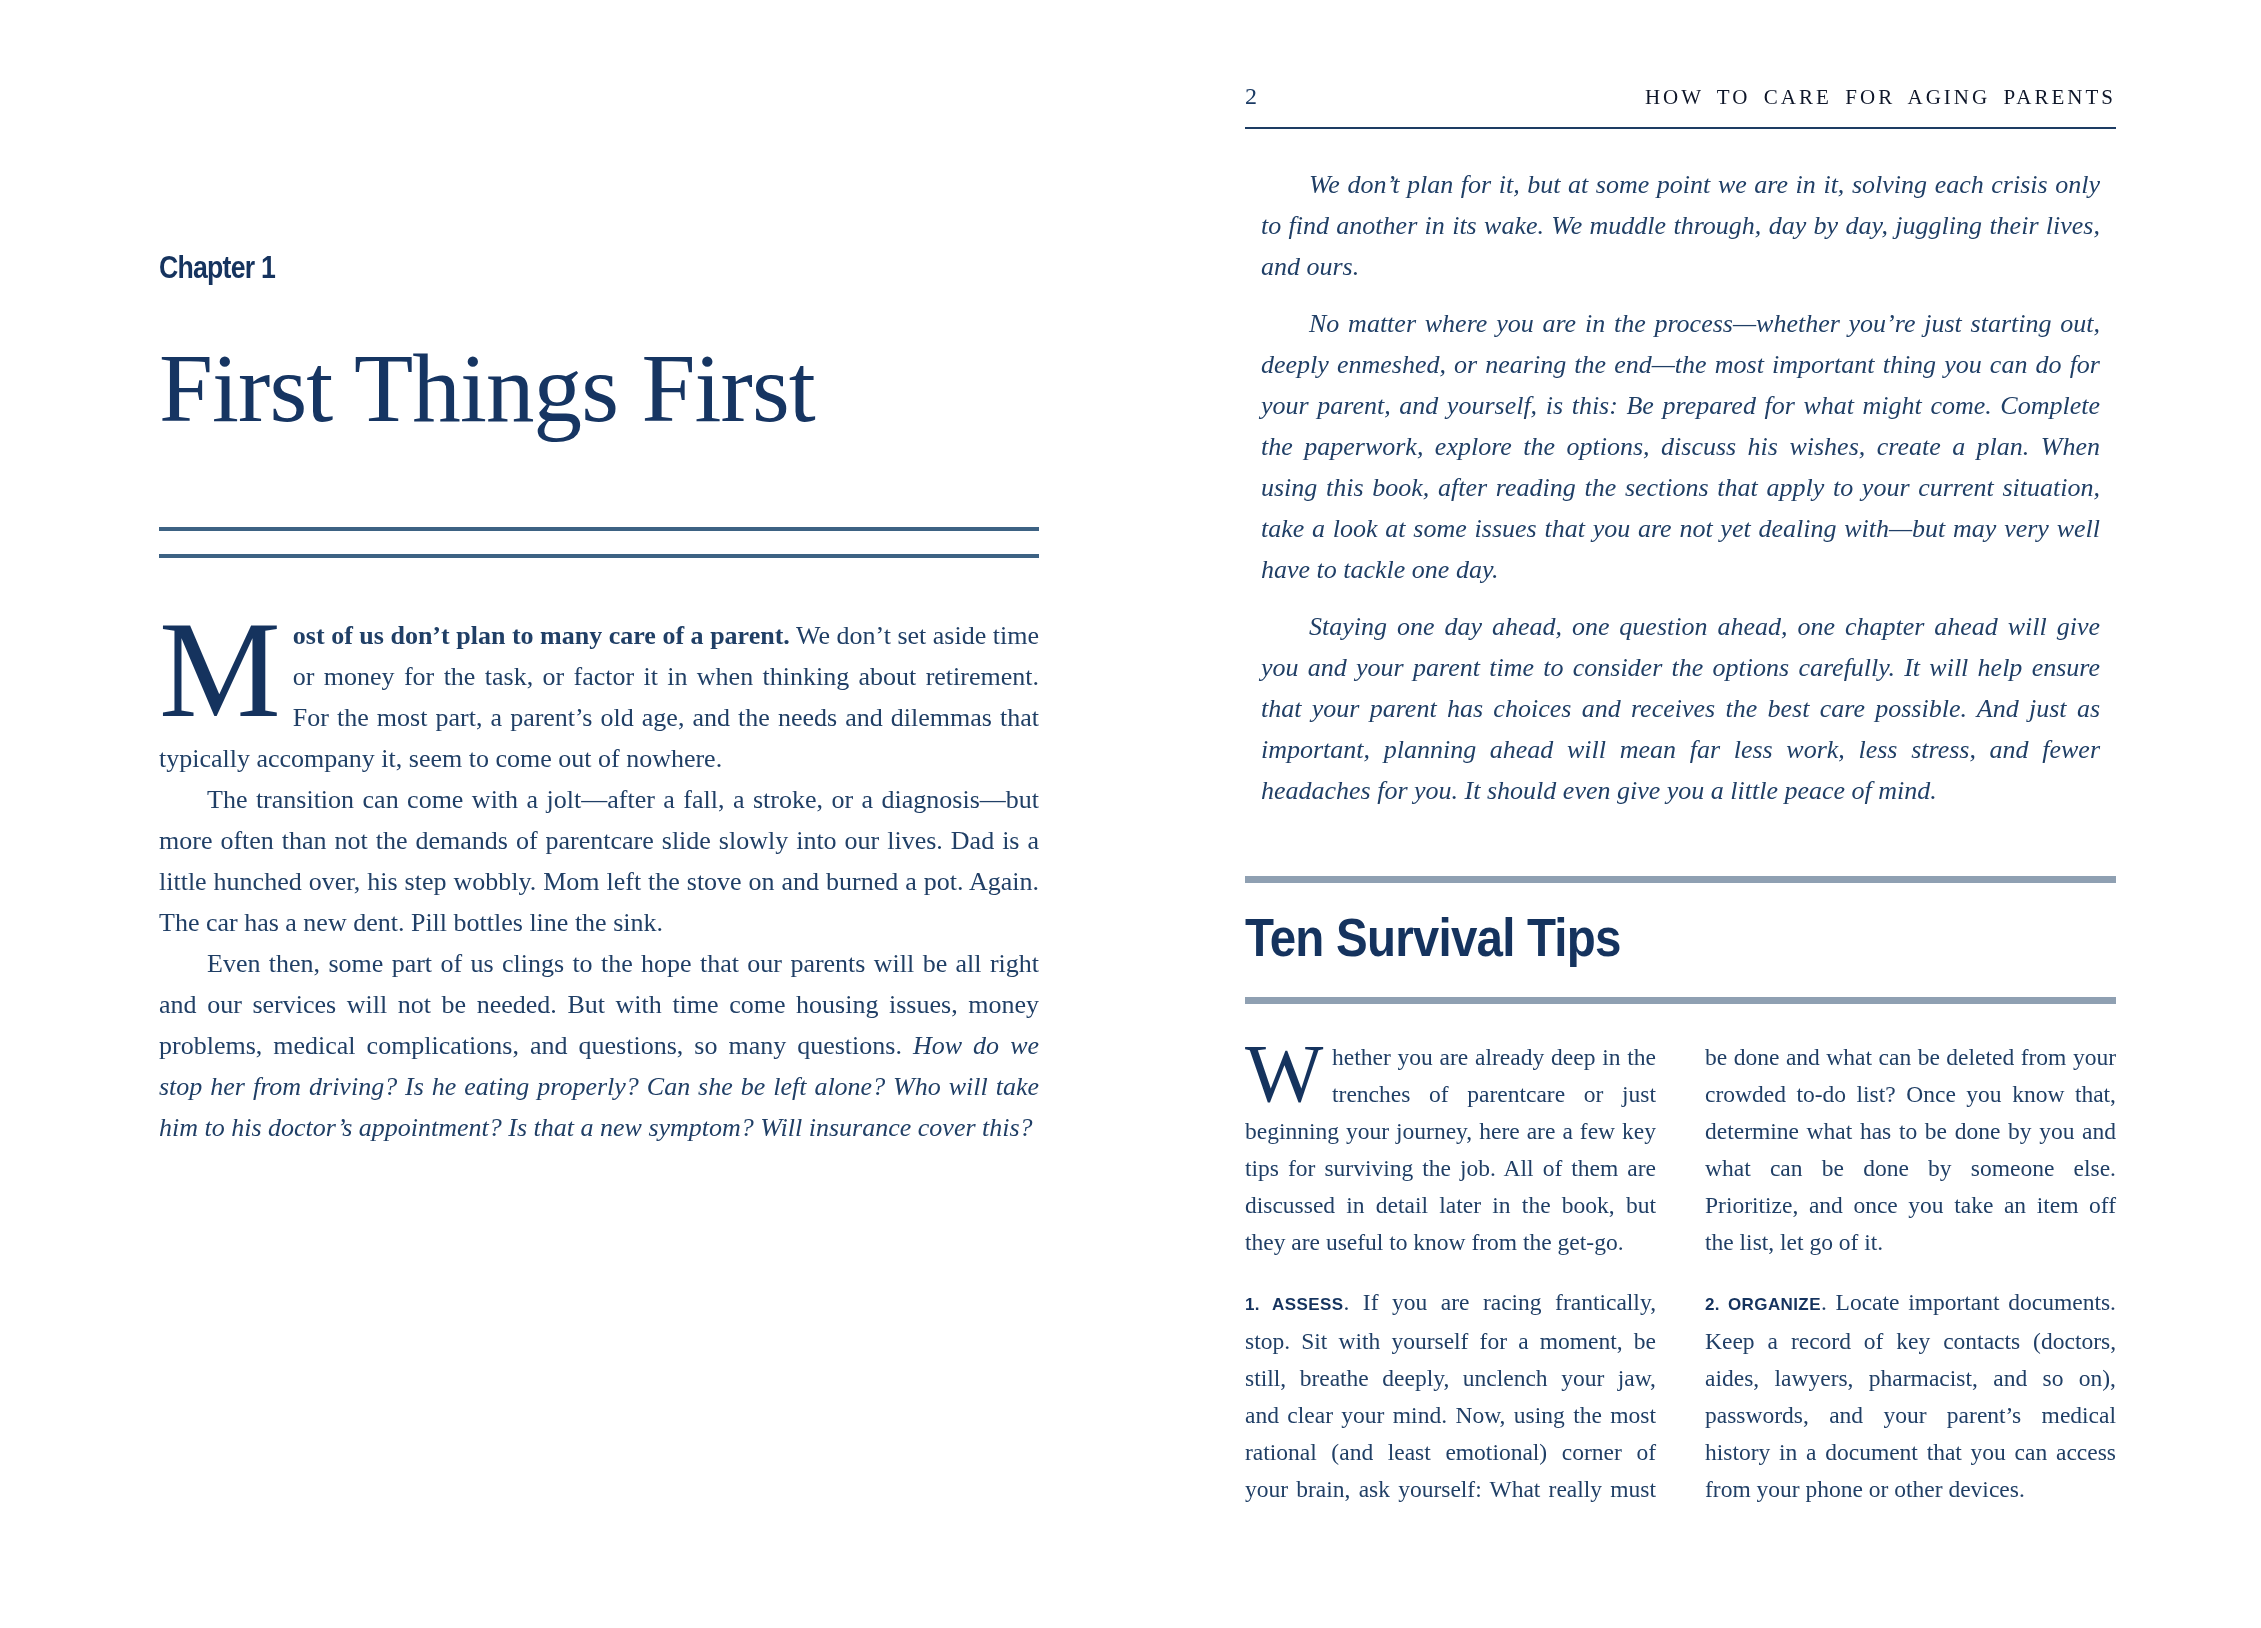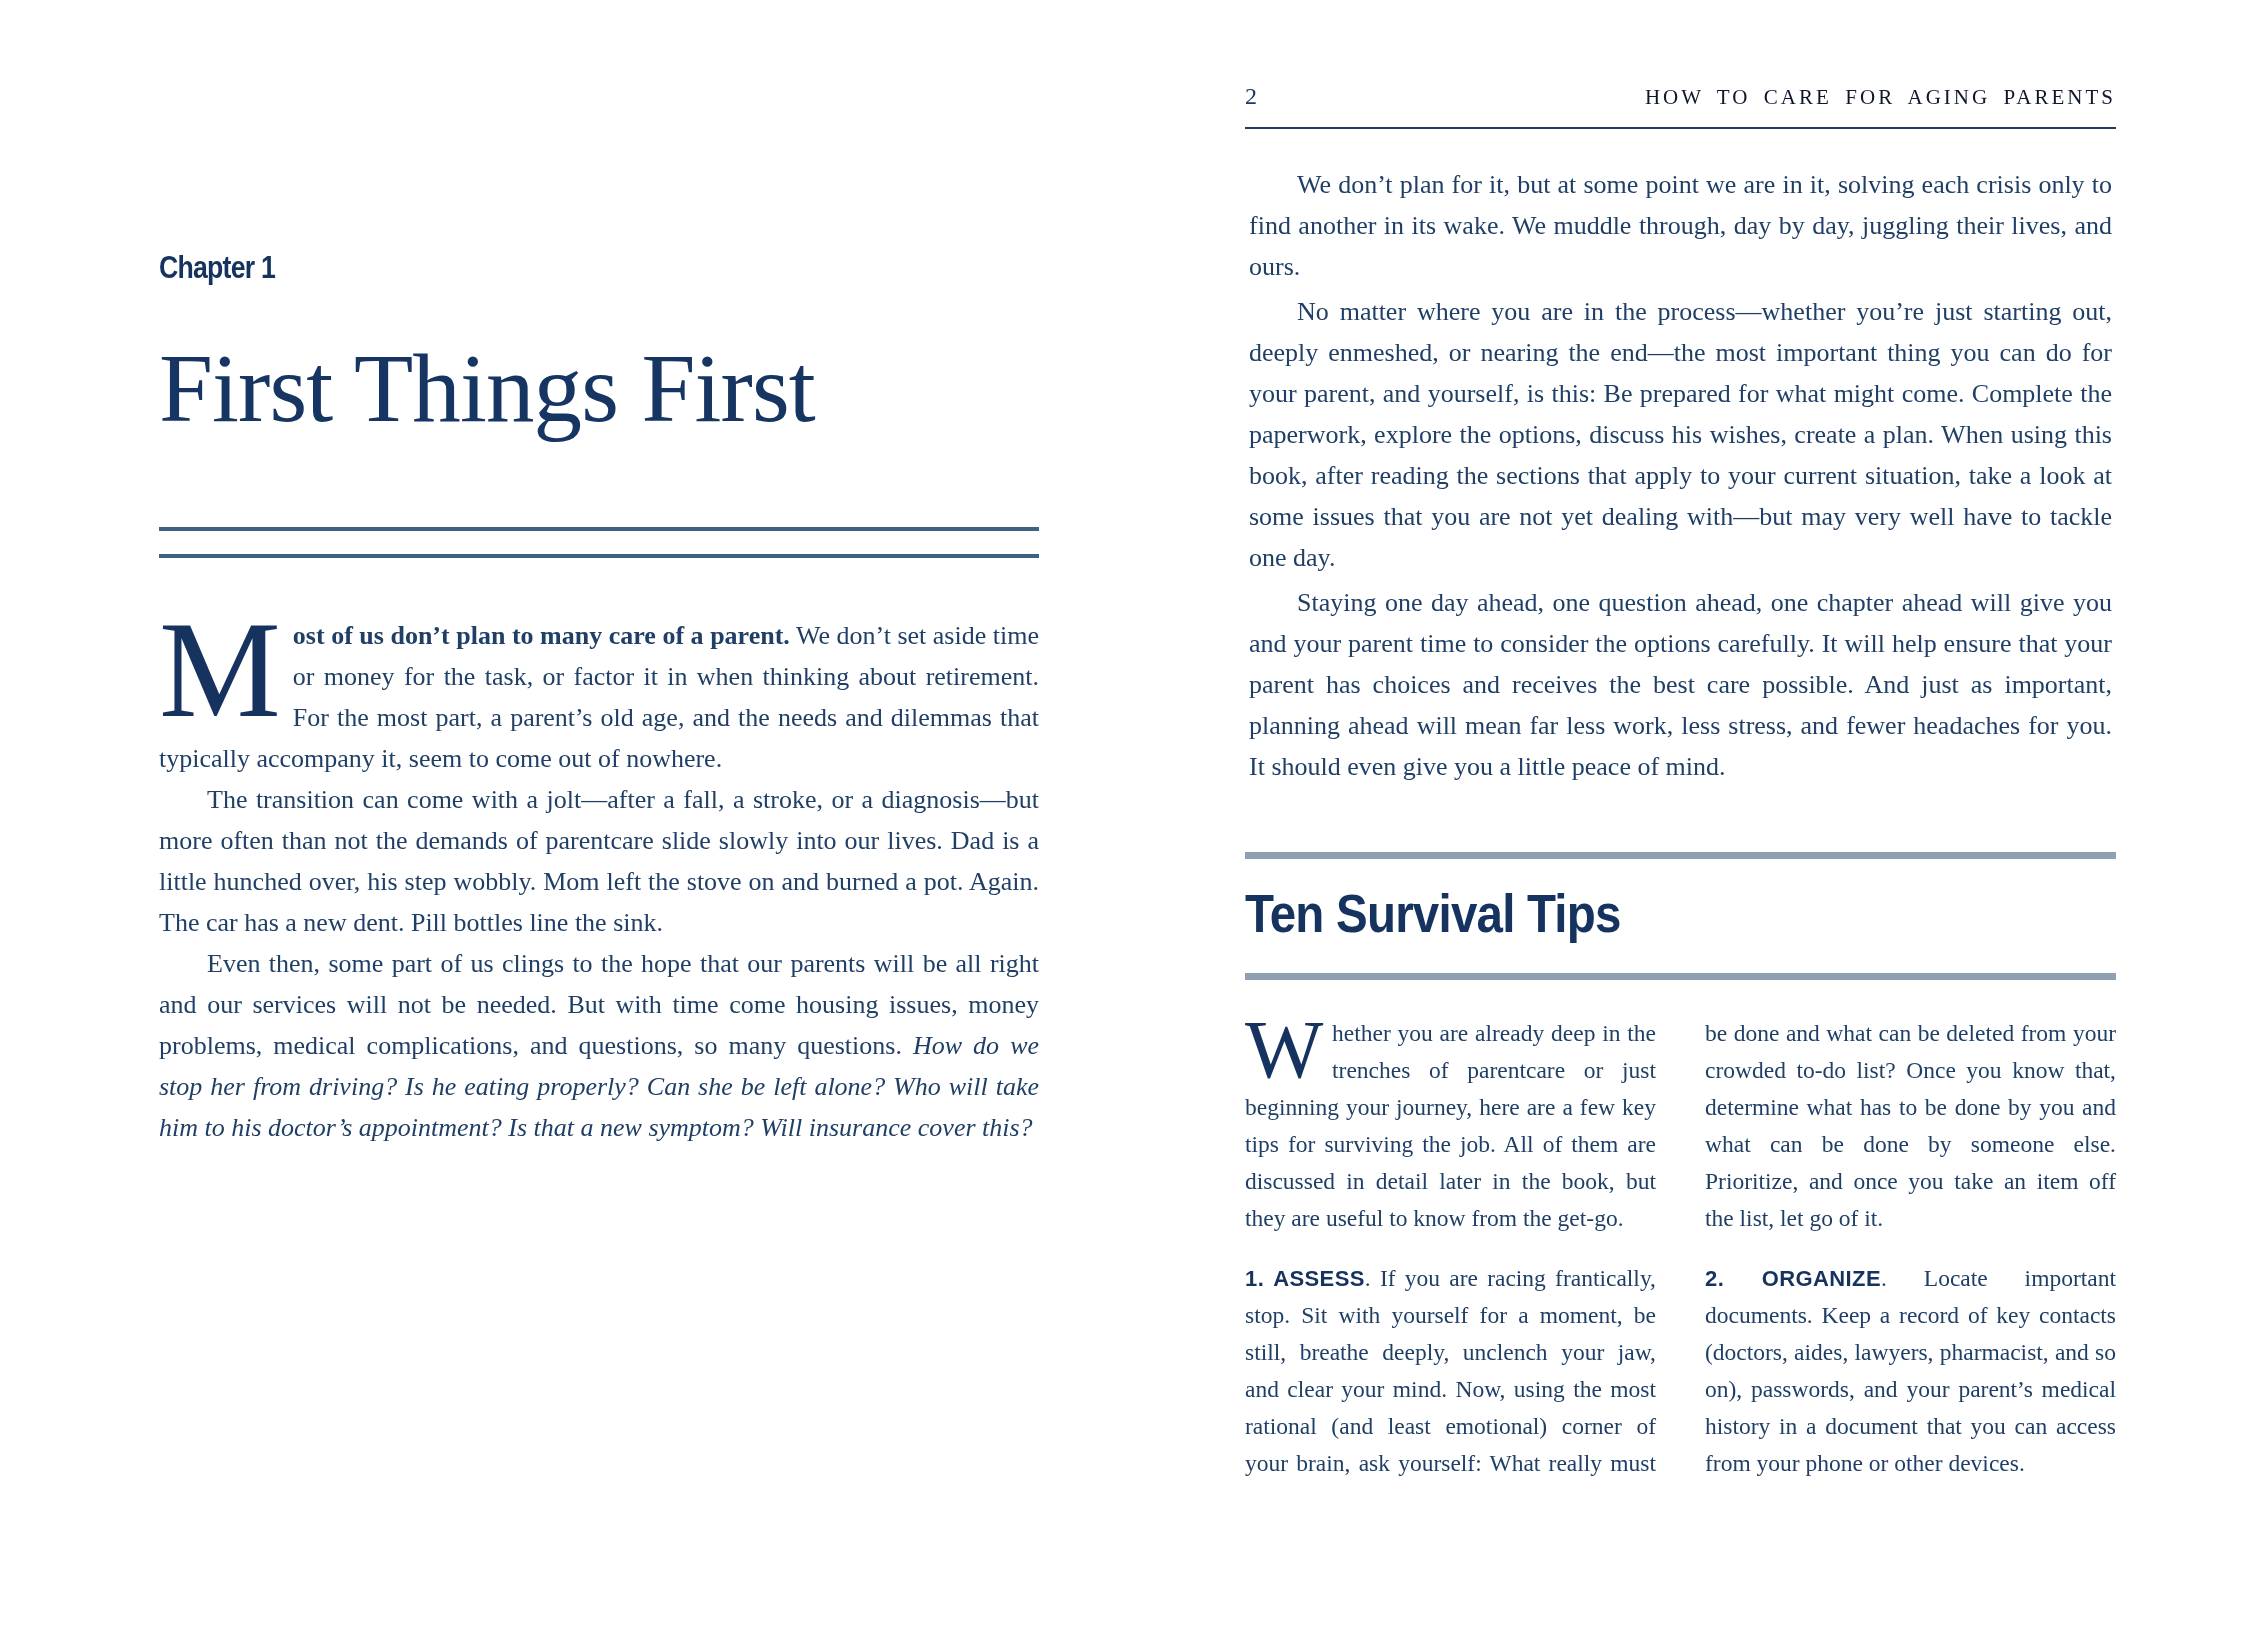--- a/index.html
+++ b/index.html
@@ -44,39 +44,39 @@
   .page-right{position:absolute;left:1245px;top:83px;width:871px;}
   .folio-row{
     display:flex;justify-content:space-between;align-items:baseline;
     border-bottom:2.6px solid #1d3c63;padding-bottom:17.4px;
   }
   .folio-num{font-size:24px;color:#1a3a64;}
   .running-head{
     font-size:21px;color:#0f172a;letter-spacing:3px;word-spacing:5.2px;
   }
   .rp-body{margin-top:35px;font-size:26px;line-height:41px;color:#203f66;text-align:justify;}
-  .rp-body p{margin:4px;}
+  .rp-body p{margin:16px;font-style:italic;}
   .rp-body p.indent{text-indent:48px;}
 
   .section{margin-top:65px;}
   .rule-gray{border:0;border-top:7px solid #8fa0b2;margin:0;}
   .section-heading{
     margin:22.6px 0 0 0;font-family:"Liberation Sans", sans-serif;font-weight:700;
     font-size:54px;line-height:63px;color:#15335e;letter-spacing:-0.9px;
     transform:scaleX(0.88);transform-origin:left center;
   }
   .rule-gray-bottom{margin-top:28px;}
   .tips-columns{
     margin-top:35px;column-count:2;column-gap:49px;
     font-size:23.5px;line-height:37px;color:#203f66;text-align:justify;
   }
   .tips-columns p{margin:0;}
   .tips-columns p.tip{margin-top:22.6px;}
   .run-label{
-    font-family:"Liberation Sans", sans-serif;font-weight:700;font-size:22px;
+    font-family:"Liberation Sans", sans-serif;font-weight:700;font-size:17px;
     color:#15335e;letter-spacing:0.4px;
   }
 </style>
 </head>
 <body>
 
 <div class="spread">
 
   <div class="page-left">
     <div class="kicker">Chapter 1</div>

